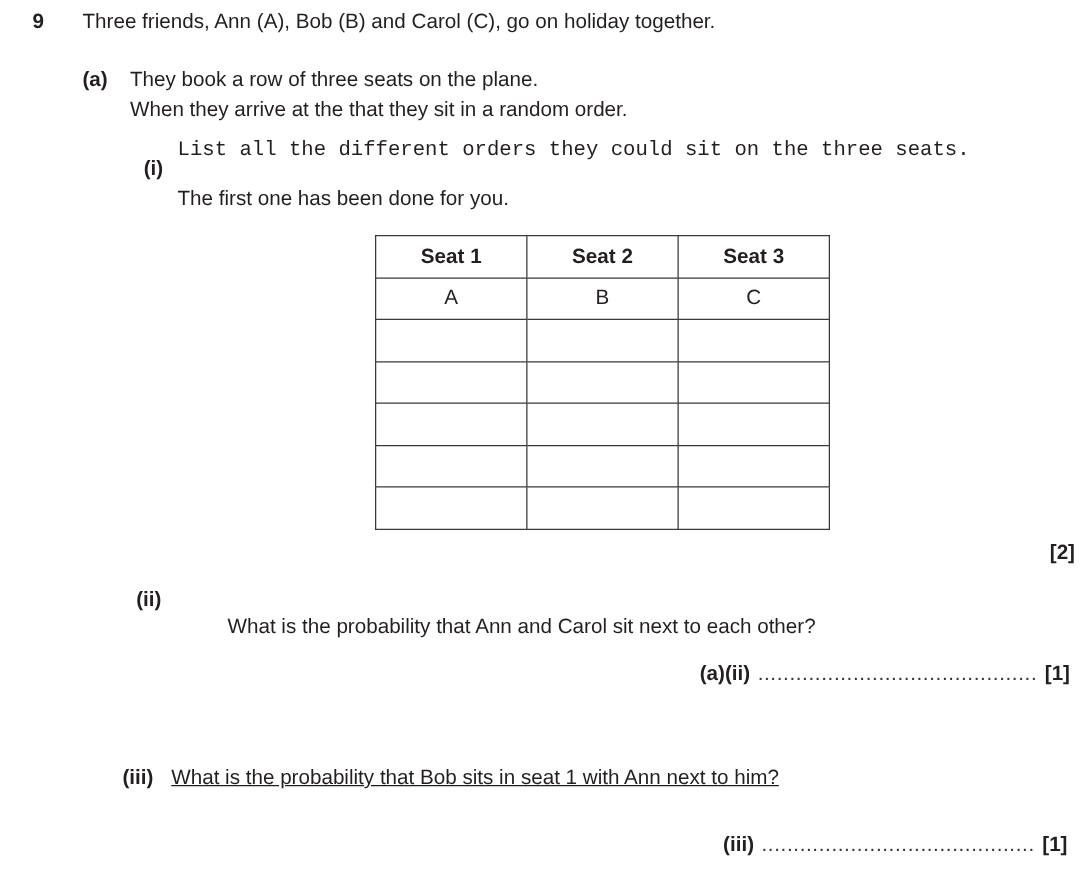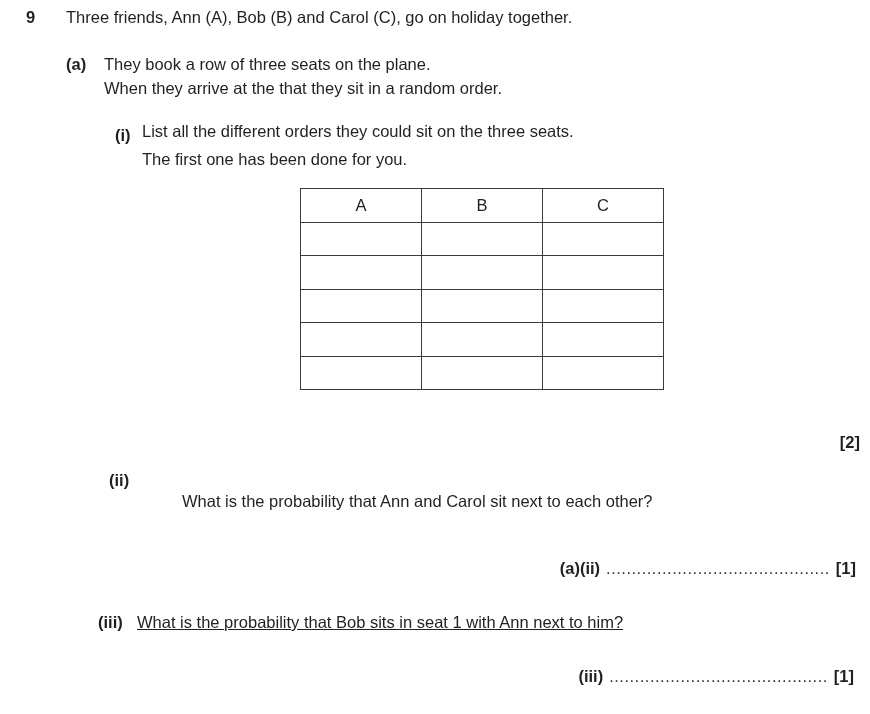--- a/index.html
+++ b/index.html
@@ -17,21 +17,21 @@
       font-size: 16.5px;
     }
     .abs { position: absolute; white-space: nowrap; }
     .bold { font-weight: bold; }
     .qnum { left: 26px; top: 8px; }
     .stem { left: 66px; top: 8px; }
     .part-a-label { left: 66px; top: 55px; }
     .part-a-line1 { left: 104px; top: 55px; text-align: center; }
     .part-a-line2 { left: 104px; top: 79px; }
     .sub-i-label { left: 115px; top: 126px; }
-    .sub-i-line1 { left: 142px; top: 122px; }
+    .sub-i-line1 { left: 142px; top: 110px; font-family: Liberation Mono, monospace; }
     .sub-i-line2 { left: 142px; top: 150px; }
 
     table.seats {
       position: absolute;
       left: 300px;
       top: 188px;
       border-collapse: collapse;
       table-layout: fixed;
     }
     table.seats td, table.seats th {
@@ -41,21 +41,21 @@
       padding: 0;
       text-align: center;
       vertical-align: middle;
       font-size: 16.5px;
     }
     table.seats th { font-weight: bold; }
 
     .marks-2 { right: 10px; top: 433px; }
     .sub-ii-label { left: 109px; top: 471px; }
     .sub-ii-text { left: 142px; top: 492px; margin-left: 40px; }
-    .ans-ii { right: 14px; top: 559px; text-align: right; }
+    .ans-ii { right: 14px; top: 530px; text-align: right; }
     .sub-iii-label { left: 98px; top: 613px; }
     .sub-iii-text { left: 137px; top: 613px; text-decoration: underline; }
     .ans-iii { right: 16px; top: 667px; }
 
     .answer-line { display: inline-flex; align-items: baseline; gap: 6px; }
     .dots { letter-spacing: 0.5px; font-weight: normal; color: #333; }
   </style>
 </head>
 <body>
 
@@ -65,20 +65,25 @@
 <span class="abs bold part-a-label">(a)</span>
 <span class="abs part-a-line1">They book a row of three seats on the plane.</span>
 <span class="abs part-a-line2">When they arrive at the that they sit in a random order.</span>
 
 <span class="abs bold sub-i-label">(i)</span>
 <span class="abs sub-i-line1">List all the different orders they could sit on the three seats.</span>
 <span class="abs sub-i-line2">The first one has been done for you.</span>
 
 <table class="seats">
   <tbody>
+      <tr>
+    <th>Seat 1</th>
+    <th>Seat 2</th>
+    <th>Seat 3</th>
+  </tr>
   <tr>
     <td>A</td>
     <td>B</td>
     <td>C</td>
   </tr>
   <tr>
     <td></td>
     <td></td>
     <td></td>
   </tr>

